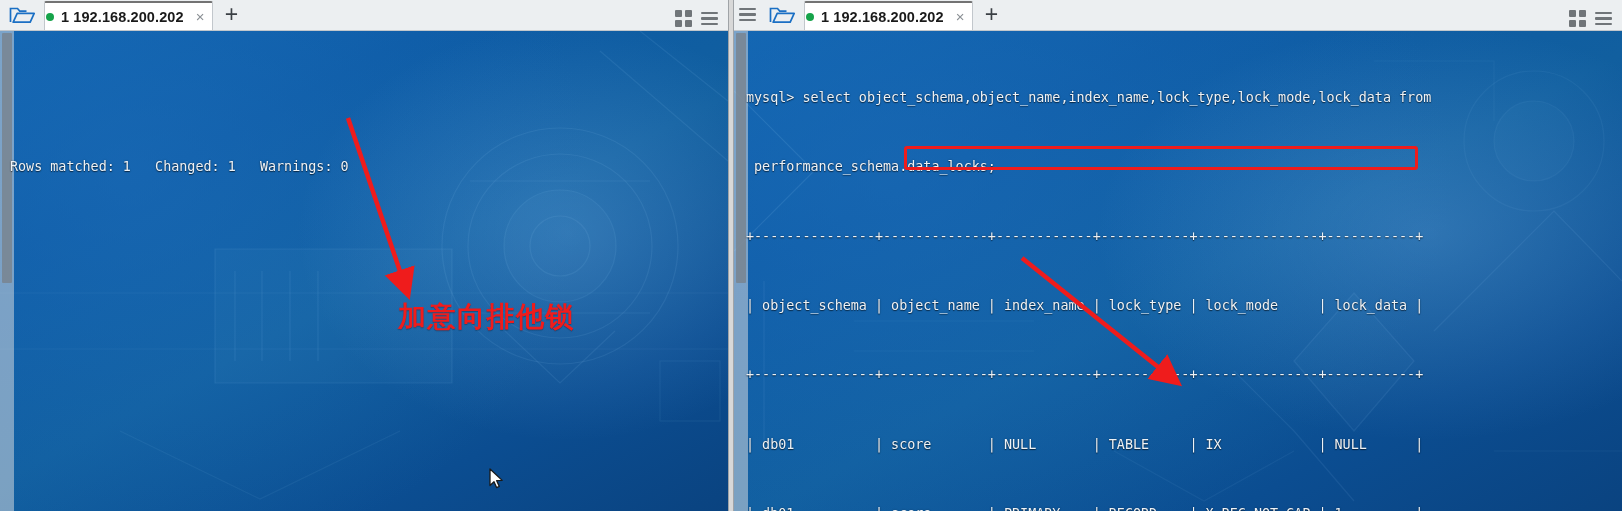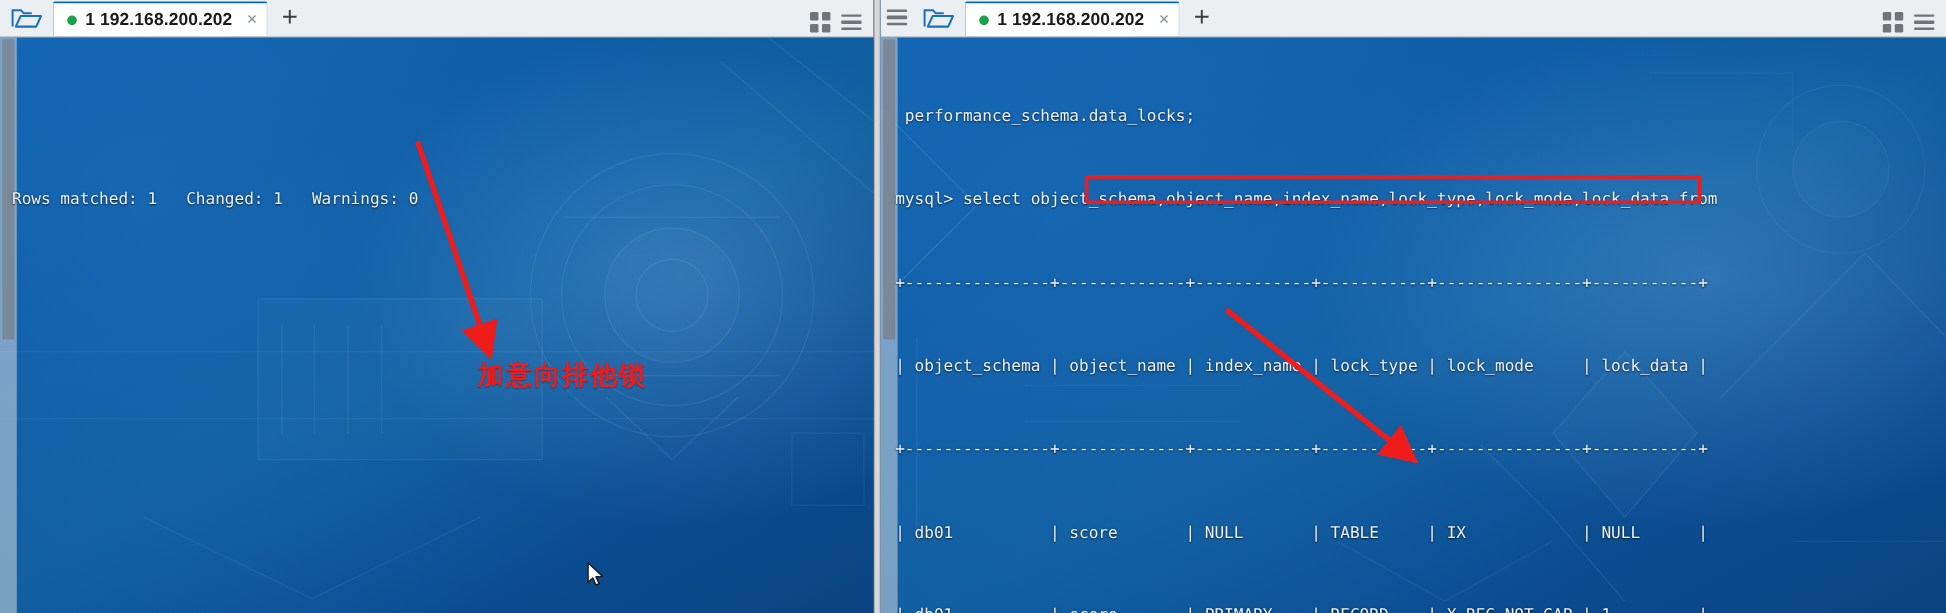--- a/index.html
+++ b/index.html
@@ -44,25 +44,25 @@
   }
   .folder-btn {
     width: 44px; height: 31px;
     display: flex; align-items: center; justify-content: center;
     flex: none;
   }
   .folder-icon svg { display: block; }
   .tab {
     height: 29px;
     display: flex; align-items: center;
-    padding: 0 8px 0 11px;
+    padding: 0 8px 0 1px;
     background: #ffffff;
     border: 1px solid #c2c7cc;
     border-bottom: none;
-    border-top: 2px solid #0369a1;
+    border-top: 2px solid #737373;
     border-radius: 2px 2px 0 0;
     flex: none;
     position: relative;
   }
   .tab-dot {
     width: 8px; height: 8px; border-radius: 50%;
     background: #16a34a; margin-right: 7px; flex: none;
   }
   .tab-label {
     font-size: 14.5px; font-weight: 700; color: #1a1a1a;
@@ -141,21 +141,21 @@
   .anno-layer { position: absolute; inset: 0; pointer-events: none; z-index: 4; }
   .anno-layer svg { position: absolute; inset: 0; width: 100%; height: 100%; }
   .anno-text {
     position: absolute;
     color: #ef1c1c;
     font-family: "DejaVu Sans", sans-serif;
     font-weight: 700;
     white-space: nowrap;
     text-shadow: 0 1px 1px rgba(0,0,0,.25);
   }
-  .anno-left  { left: 398px; top: 298px; font-size: 22px; letter-spacing: 1.5px; }
+  .anno-left  { left: 398px; top: 298px; font-size: 28px; letter-spacing: 1.5px; }
 
   .anno-box {
     position: absolute;
     border: 3px solid #ef1c1c;
     border-radius: 3px;
     z-index: 4;
     pointer-events: none;
   }
 
   .cursor-arrow { position: absolute; left: 489px; top: 468px; z-index: 9; }
@@ -324,22 +324,22 @@
             <path d="M560 330 L620 400 L680 330 L620 262 Z"></path>
           </g>
         </svg>
       </div>
 
       <div class="term-scroll-track">
         <div class="term-scroll-thumb"></div>
       </div>
 
       <div class="term-text">
+        <div class="term-line">mysql&gt; select object_schema,object_name,index_name,lock_type,lock_mode,lock_data from</div>
         <div class="term-line"> performance_schema.data_locks;</div>
-        <div class="term-line">mysql&gt; select object_schema,object_name,index_name,lock_type,lock_mode,lock_data from</div>
         <div class="term-line">+---------------+-------------+------------+-----------+---------------+-----------+</div>
         <div class="term-line">| object_schema | object_name | index_name | lock_type | lock_mode     | lock_data |</div>
         <div class="term-line">+---------------+-------------+------------+-----------+---------------+-----------+</div>
         <div class="term-line">| db01          | score       | NULL       | TABLE     | IX            | NULL      |</div>
         <div class="term-line">| db01          | score       | PRIMARY    | RECORD    | X,REC_NOT_GAP | 1         |</div>
         
         
         
         
         

